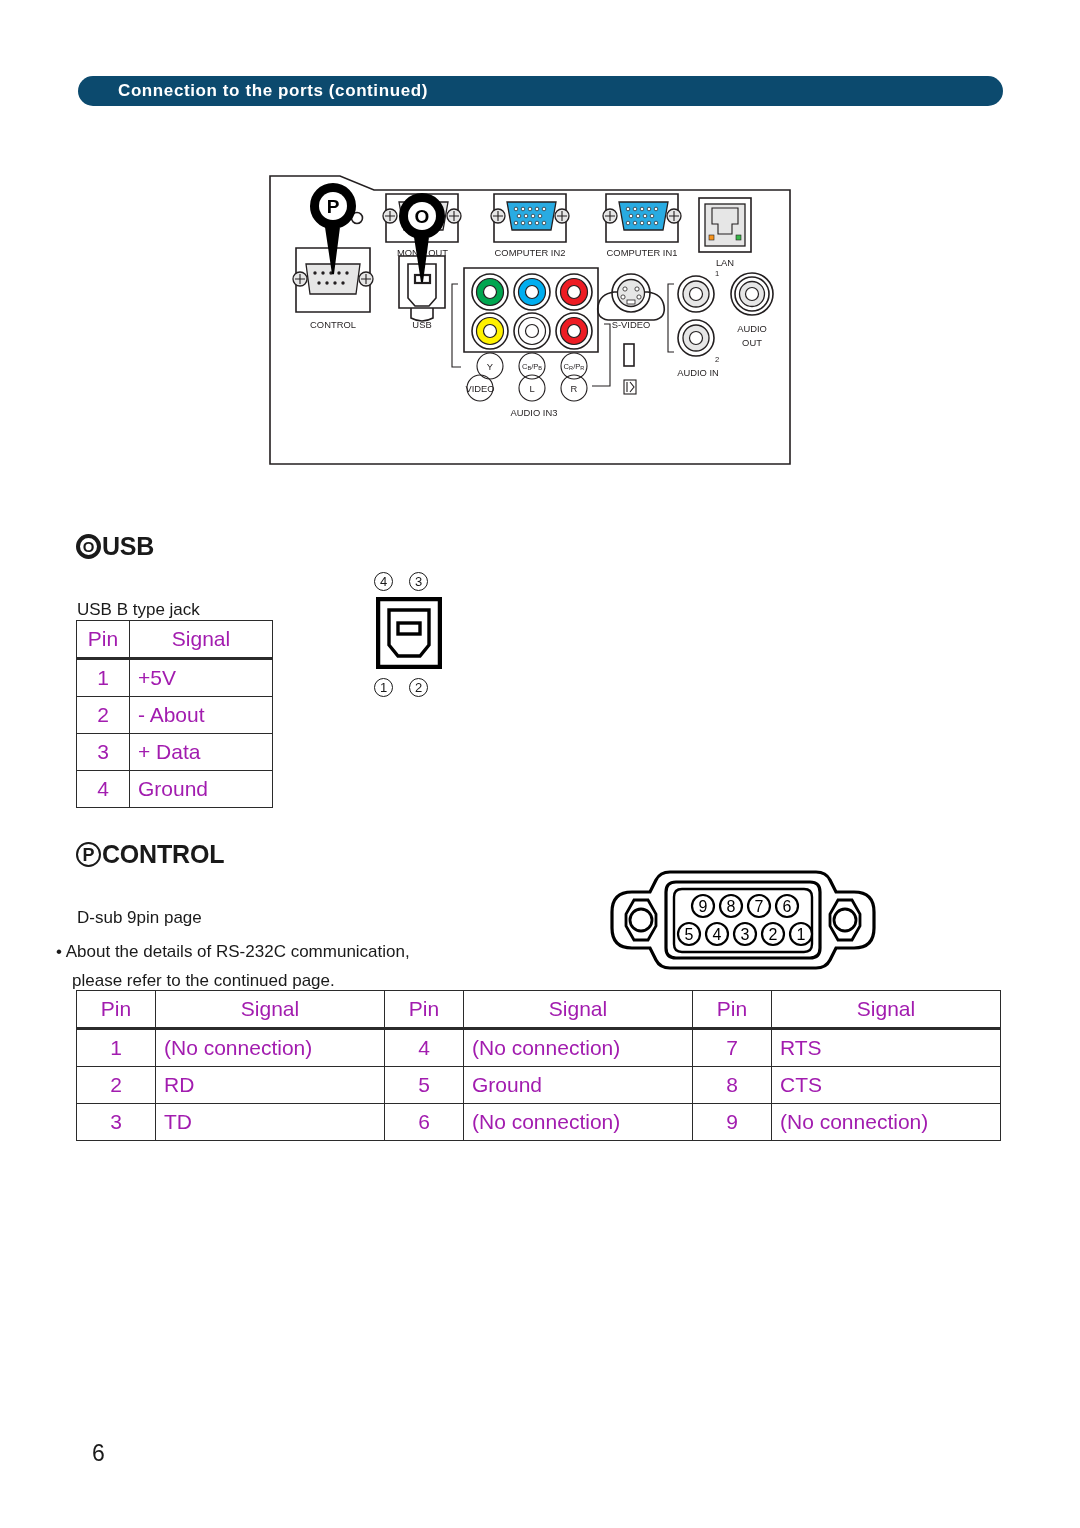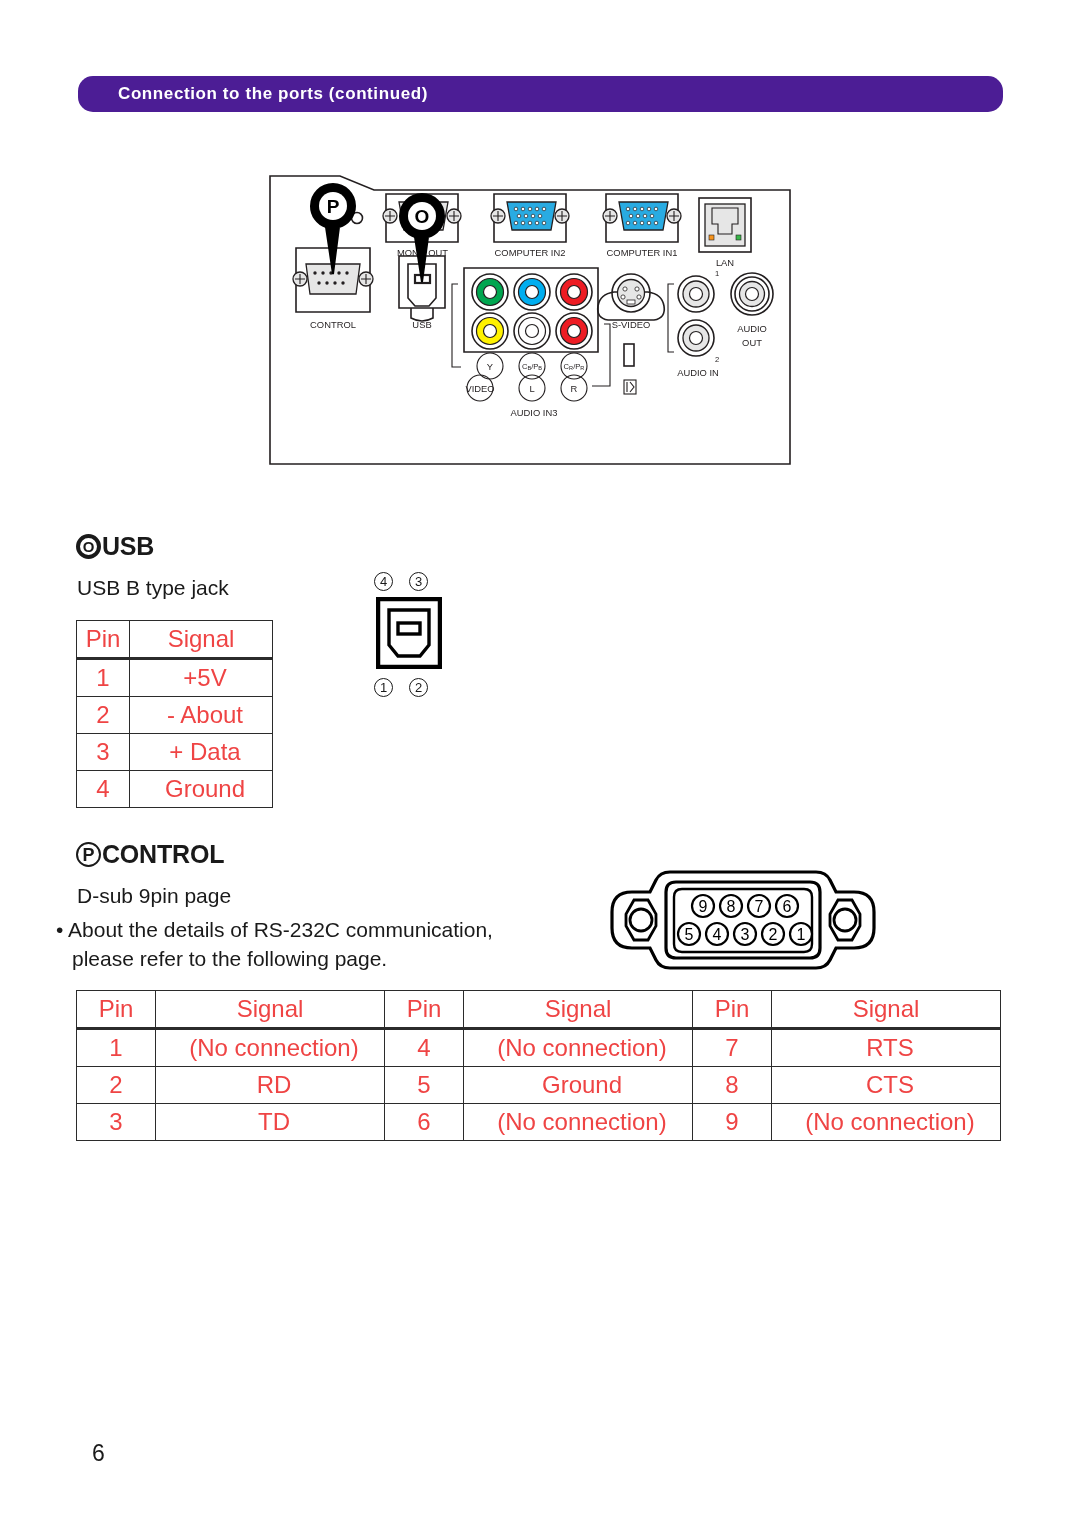--- a/index.html
+++ b/index.html
@@ -15,22 +15,22 @@
     color: #1a1a1a;
     overflow: hidden;
   }
 
   
   #header-bar {
     position: absolute;
     left: 78px;
     top: 76px;
     width: 925px;
-    height: 36px;
-    background: #4c1d95;
+    height: 30px;
+    background: #0c4a6e;
     border-radius: 15px;
   }
   #header-title {
     position: absolute;
     left: 40px;
     top: 50%;
     transform: translateY(-50%);
     font-size: 17px;
     font-weight: bold;
     color: #ffffff;
@@ -72,51 +72,52 @@
     line-height: 1;
     box-sizing: border-box;
   }
   .circ-letter.thick { border-width: 4px; font-size: 15px; }
 
   #usb-heading { left: 76px; top: 532px; }
   #control-heading { left: 76px; top: 840px; }
 
   .body-line {
     position: absolute;
-    font-size: 21px;
+    font-size: 17px;
     white-space: nowrap;
     color: #1a1a1a;
+    margin-top: 24px;
   }
   #usb-subtitle { left: 77px; top: 576px; }
   #control-subtitle { left: 77px; top: 884px; }
   #control-note1 { left: 56px; top: 918px; }
   #control-note2 { left: 72px; top: 947px; }
 
   
   table.pin-table {
     position: absolute;
     border-collapse: collapse;
-    font-size: 24px;
-    color: #ef4444;
+    font-size: 21px;
+    color: #a21caf;
     background: #fff;
   }
   table.pin-table th,
   table.pin-table td {
     border: 1.6px solid #2b2b2b;
     padding: 0;
     height: 36px;
     font-weight: normal;
     vertical-align: middle;
   }
   table.pin-table thead th {
     border-bottom-width: 3.5px;
     text-align: center;
   }
   .cell-center { text-align: center; }
-  .cell-left { text-align: center; padding-left: 8px !important; }
+  .cell-left { text-align: left; padding-left: 8px !important; }
 
   
   #usb-table { left: 76px; top: 620px; }
   #usb-table .col-pin { width: 52px; }
   #usb-table .col-sig { width: 142px; }
 
   
   #control-table { left: 76px; top: 990px; }
   #control-table .c-pin { width: 78px; }
   #control-table .c-sig { width: 228px; }
@@ -500,21 +501,21 @@
   </div>
 </div>
 
 <div class="section-heading" id="control-heading">
   <span class="circ-letter">P</span>
   <span>CONTROL</span>
 </div>
 
 <div class="body-line" id="control-subtitle">D-sub 9pin page</div>
 <div class="body-line" id="control-note1">• About the details of RS-232C communication,</div>
-<div class="body-line" id="control-note2">please refer to the following page.</div>
+<div class="body-line" id="control-note2">please refer to the continued page.</div>
 
 <div id="dsub-pinout">
   <svg viewBox="0 0 290 112" width="290" height="112" xmlns="http://www.w3.org/2000/svg">
     <g fill="none" stroke="#000000" stroke-width="3.2">
 
       <path d="M 72 6 L 218 6 Q 228 6 232 14 L 238 26 L 256 26 Q 276 26 276 46 L 276 62
                Q 276 82 256 82 L 238 82 L 232 94 Q 228 102 218 102 L 72 102
                Q 62 102 58 94 L 52 82 L 34 82 Q 14 82 14 62 L 14 46
                Q 14 26 34 26 L 52 26 L 58 14 Q 62 6 72 6 Z"></path>
 

